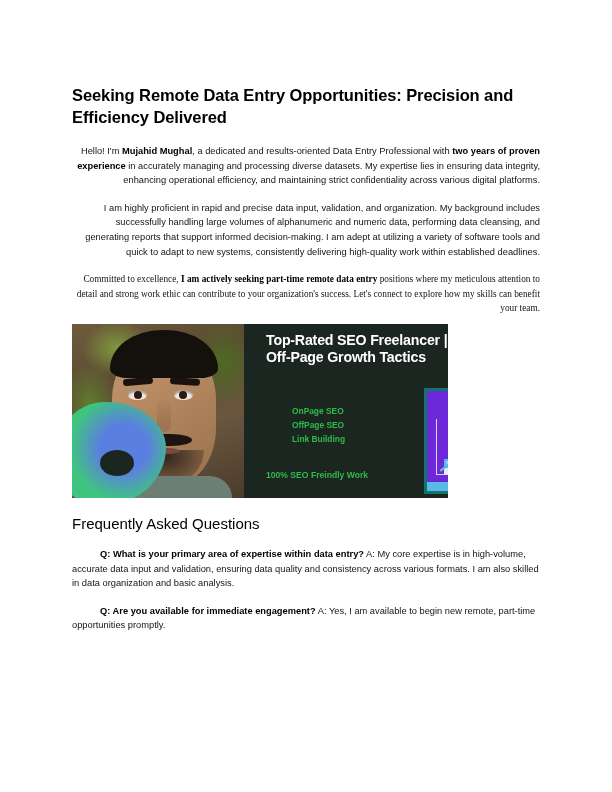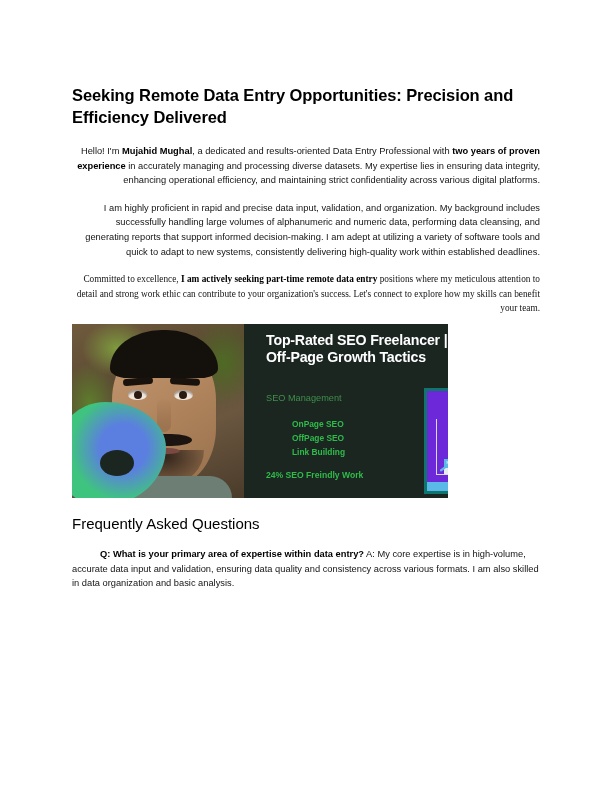--- a/index.html
+++ b/index.html
@@ -317,29 +317,28 @@
         <div class="moustache"></div>
         <div class="mouth"></div>
         <div class="collar"></div>
         <div class="blob"></div>
       </div>
 
       <div class="banner-right">
         <div class="banner-head">Top-Rated SEO Freelancer | On-Page &amp; Off-Page Growth Tactics</div>
 
         <div class="seo-list">
-          <div class="lead">SEO Management</div>
           <ul>
             <li>OnPage SEO</li>
             <li>OffPage SEO</li>
             <li>Link Building</li>
           </ul>
         </div>
 
-        <div class="seo-foot">24% SEO Freindly Work</div>
+        <div class="seo-foot">100% SEO Freindly Work</div>
 
         <div class="seo-thumb">
           <div class="thumb-title">SEO</div>
           <div class="thumb-sub">Search Engine Optimization</div>
           <div class="thumb-plot">
             <div class="thumb-bars">
                 <div class="thumb-bar" style="height: 28%;">
                   <span>SEO</span>
                 </div>
                 <div class="thumb-bar" style="height: 44%;">
@@ -359,16 +358,17 @@
           </div>
           <div class="thumb-foot"></div>
         </div>
       </div>
     </div>
 
     <h2 class="section-title">Frequently Asked Questions</h2>
 
     <div>
       <p class="faq-block"><span class="faq-q">Q: What is your primary area of expertise within data entry?</span><span> A: My core expertise is in high-volume, accurate data input and validation, ensuring data quality and consistency across various formats. I am also skilled in data organization and basic analysis.</span></p>
+      <p class="faq-block"><span class="faq-q">Q: Are you available for immediate engagement?</span><span> A: Yes, I am available to begin new remote, part-time opportunities promptly.</span></p>
     </div>
 
   </div>
 </div>
 
 </body></html>

